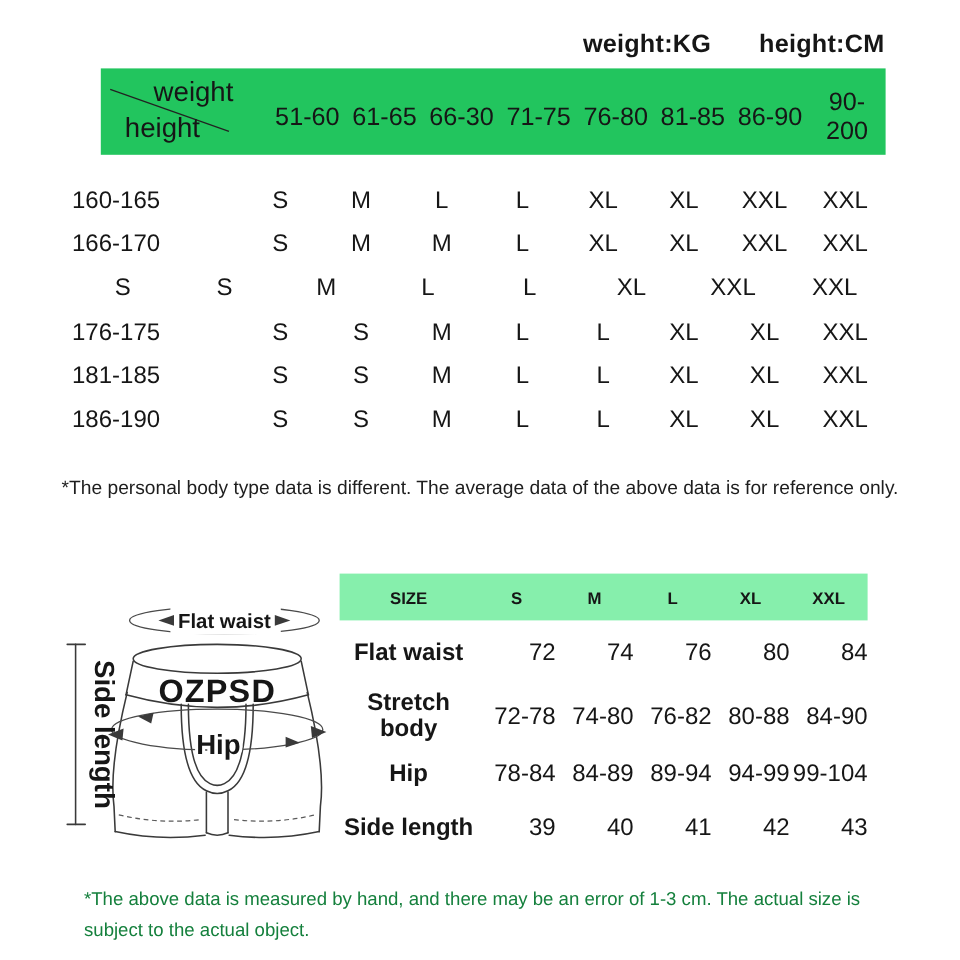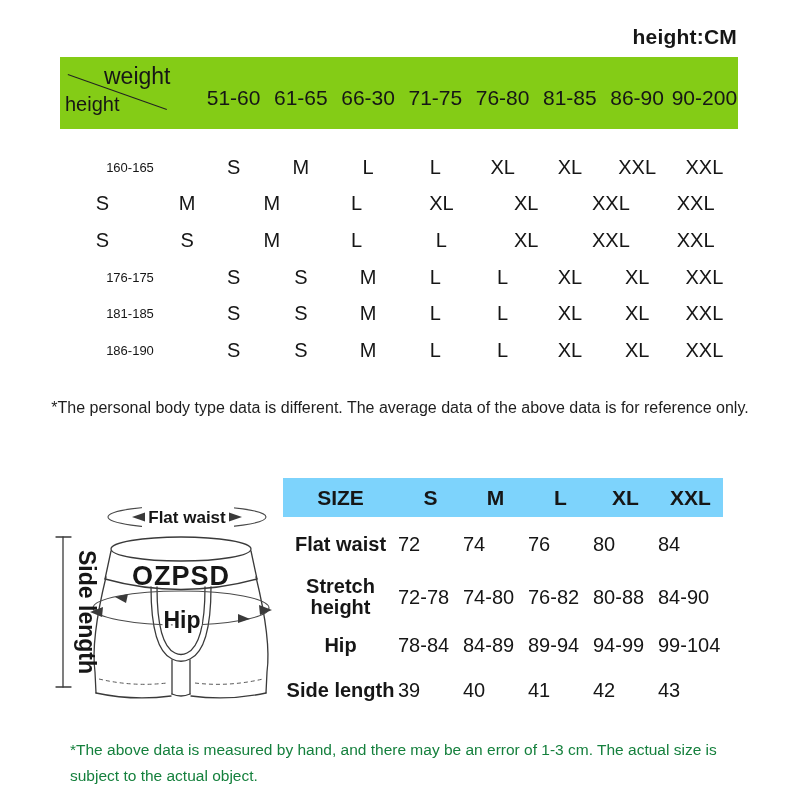--- a/index.html
+++ b/index.html
@@ -6,66 +6,67 @@
   body{
     width:800px;height:800px;position:relative;background:#ffffff;
     font-family:"Liberation Sans","DejaVu Sans",sans-serif;color:#161616;
     overflow:hidden;
   }
   
   .units{position:absolute;top:25px;right:63px;display:flex;gap:40px;
          font-weight:bold;font-size:21px;letter-spacing:0.2px;}
   
   .sizetable{position:absolute;left:60px;top:57px;width:678px;}
-  .st-header{display:flex;background:#84cc16;height:72px;}
+  .st-header{display:flex;background:#22c55e;height:72px;margin-left:24px;}
   .st-corner{width:140px;position:relative;flex:0 0 140px;}
   .st-corner .w{position:absolute;left:44px;top:6px;font-size:23px;}
-  .st-corner .h{position:absolute;left:5px;top:36px;font-size:20px;}
+  .st-corner .h{position:absolute;left:20px;top:36px;font-size:23px;}
   .st-diag{position:absolute;left:8px;top:17px;width:105px;height:0;
            border-top:1.6px solid #222;transform:rotate(19.5deg);transform-origin:0 0;}
   .st-cols{flex:1;display:flex;align-items:center;padding-top:10px;}
   .st-col{flex:1;text-align:center;font-size:21px;font-weight:500;}
   .st-body{margin-top:20px;}
   .st-row{display:flex;height:36.6px;align-items:center;}
-  .st-rowlabel{flex:0 0 140px;text-align:center;font-size:13px;font-weight:500;}
+  .st-rowlabel{flex:0 0 140px;font-size:20px;font-weight:500;}
   .st-cell{flex:1;text-align:center;font-size:20px;font-weight:500;}
   
   .note1{position:absolute;left:0;top:399px;width:800px;text-align:center;
          font-size:16px;color:#1e1e1e;}
   .note2{position:absolute;left:70px;top:737px;width:670px;font-size:15.5px;
          line-height:1.7;color:#15803d;}
   
   .mtable{position:absolute;left:283px;top:478px;width:440px;}
-  .mt-header{display:flex;height:39px;background:#7dd3fc;align-items:center;
-             font-size:21px;font-weight:600;}
+  .mt-header{display:flex;height:39px;background:#86efac;align-items:center;
+             font-size:14px;font-weight:600;}
   .mt-labelcol{flex:0 0 115px;text-align:center;}
   .mt-col{flex:1;text-align:center;}
   .mt-row{display:flex;align-items:center;}
   .mt-row.r0{height:55px;}
   .mt-row.r1{height:50px;}
   .mt-row.r2{height:46px;}
   .mt-row.r3{height:45px;}
   .mt-row .label{flex:0 0 115px;text-align:center;font-size:20px;font-weight:600;line-height:1.05;}
-  .mt-row .val{flex:1;text-align:left;font-size:20px;font-weight:400;}
+  .mt-row .val{flex:1;text-align:right;font-size:20px;font-weight:400;}
   
   .drawing{position:absolute;left:40px;top:495px;width:250px;height:215px;}
   .drawing .ln{fill:none;stroke:#3a3a3a;stroke-width:1.3;stroke-linecap:round;}
   .drawing .thin{fill:none;stroke:#4a4a4a;stroke-width:1.1;}
   .drawing .stitch{fill:none;stroke:#5a5a5a;stroke-width:1;stroke-dasharray:4 3;}
   .drawing .arrow{fill:#3a3a3a;stroke:none;}
   .drawing text{fill:#161616;font-family:"Liberation Sans","DejaVu Sans",sans-serif;}
   .drawing .lbl{font-size:17px;font-weight:600;}
   .drawing .hip{font-size:23px;font-weight:600;}
   .drawing .side{font-size:23px;font-weight:600;}
   .drawing .logo{font-size:27px;font-weight:900;letter-spacing:1px;}
 </style>
 </head>
 <body>
 
 <div class="units">
+  <span>weight:KG</span>
   <span>height:CM</span>
 </div>
 
 <div class="sizetable">
   <div class="st-header">
     <div class="st-corner">
       <div class="st-diag"></div>
       <span class="w">weight</span>
       <span class="h">height</span>
     </div>
@@ -86,20 +87,21 @@
       <div class="st-cell">S</div>
       <div class="st-cell">M</div>
       <div class="st-cell">L</div>
       <div class="st-cell">L</div>
       <div class="st-cell">XL</div>
       <div class="st-cell">XL</div>
       <div class="st-cell">XXL</div>
       <div class="st-cell">XXL</div>
     </div>
     <div class="st-row">
+      <div class="st-rowlabel">166-170</div>
       <div class="st-cell">S</div>
       <div class="st-cell">M</div>
       <div class="st-cell">M</div>
       <div class="st-cell">L</div>
       <div class="st-cell">XL</div>
       <div class="st-cell">XL</div>
       <div class="st-cell">XXL</div>
       <div class="st-cell">XXL</div>
     </div>
     <div class="st-row">
@@ -201,21 +203,21 @@
   </div>
   <div class="mt-row r0">
     <div class="label">Flat waist</div>
     <div class="val">72</div>
     <div class="val">74</div>
     <div class="val">76</div>
     <div class="val">80</div>
     <div class="val">84</div>
   </div>
   <div class="mt-row r1">
-    <div class="label">Stretch height</div>
+    <div class="label">Stretch body</div>
     <div class="val">72-78</div>
     <div class="val">74-80</div>
     <div class="val">76-82</div>
     <div class="val">80-88</div>
     <div class="val">84-90</div>
   </div>
   <div class="mt-row r2">
     <div class="label">Hip</div>
     <div class="val">78-84</div>
     <div class="val">84-89</div>

